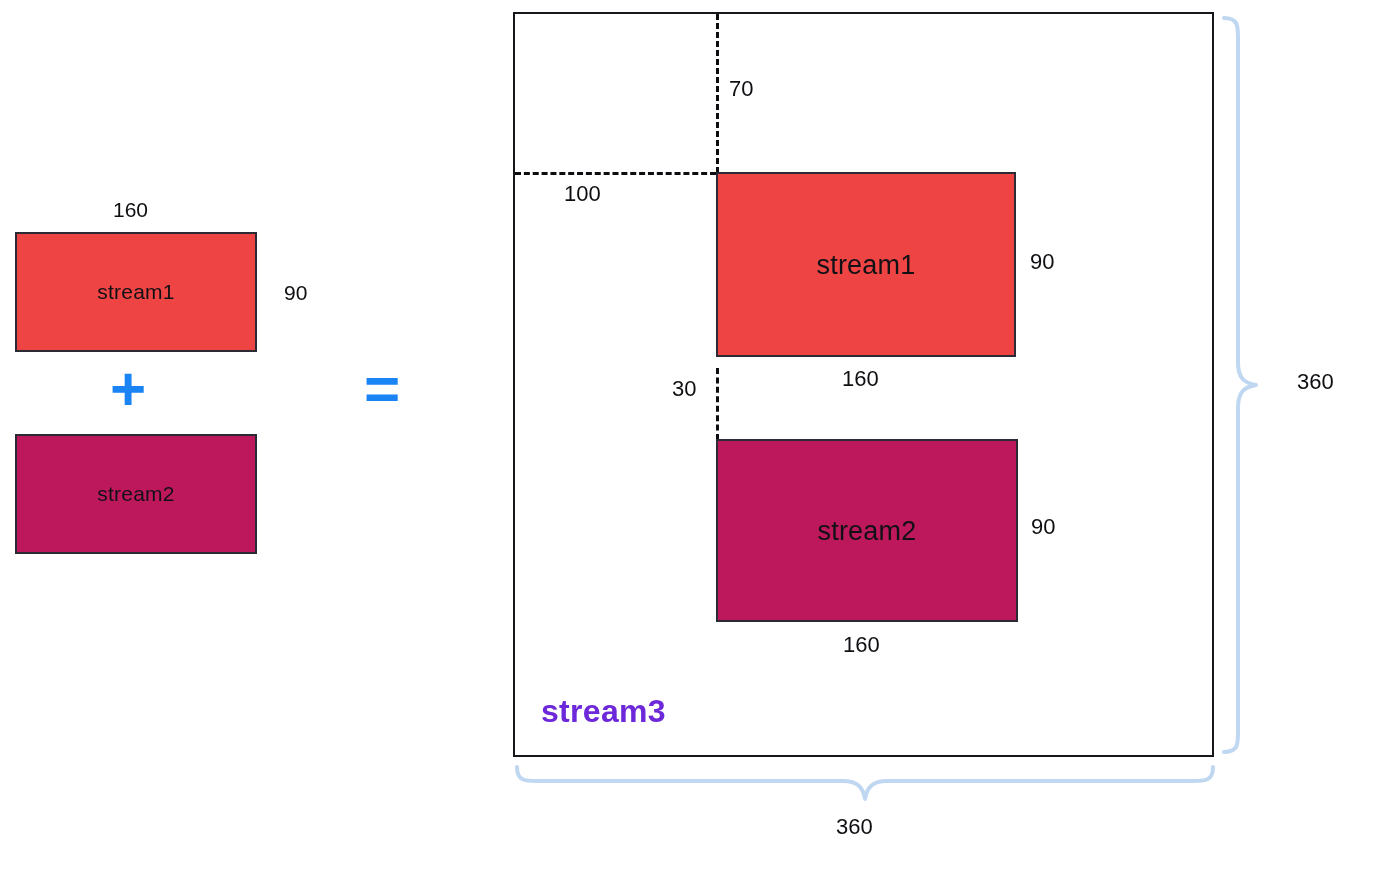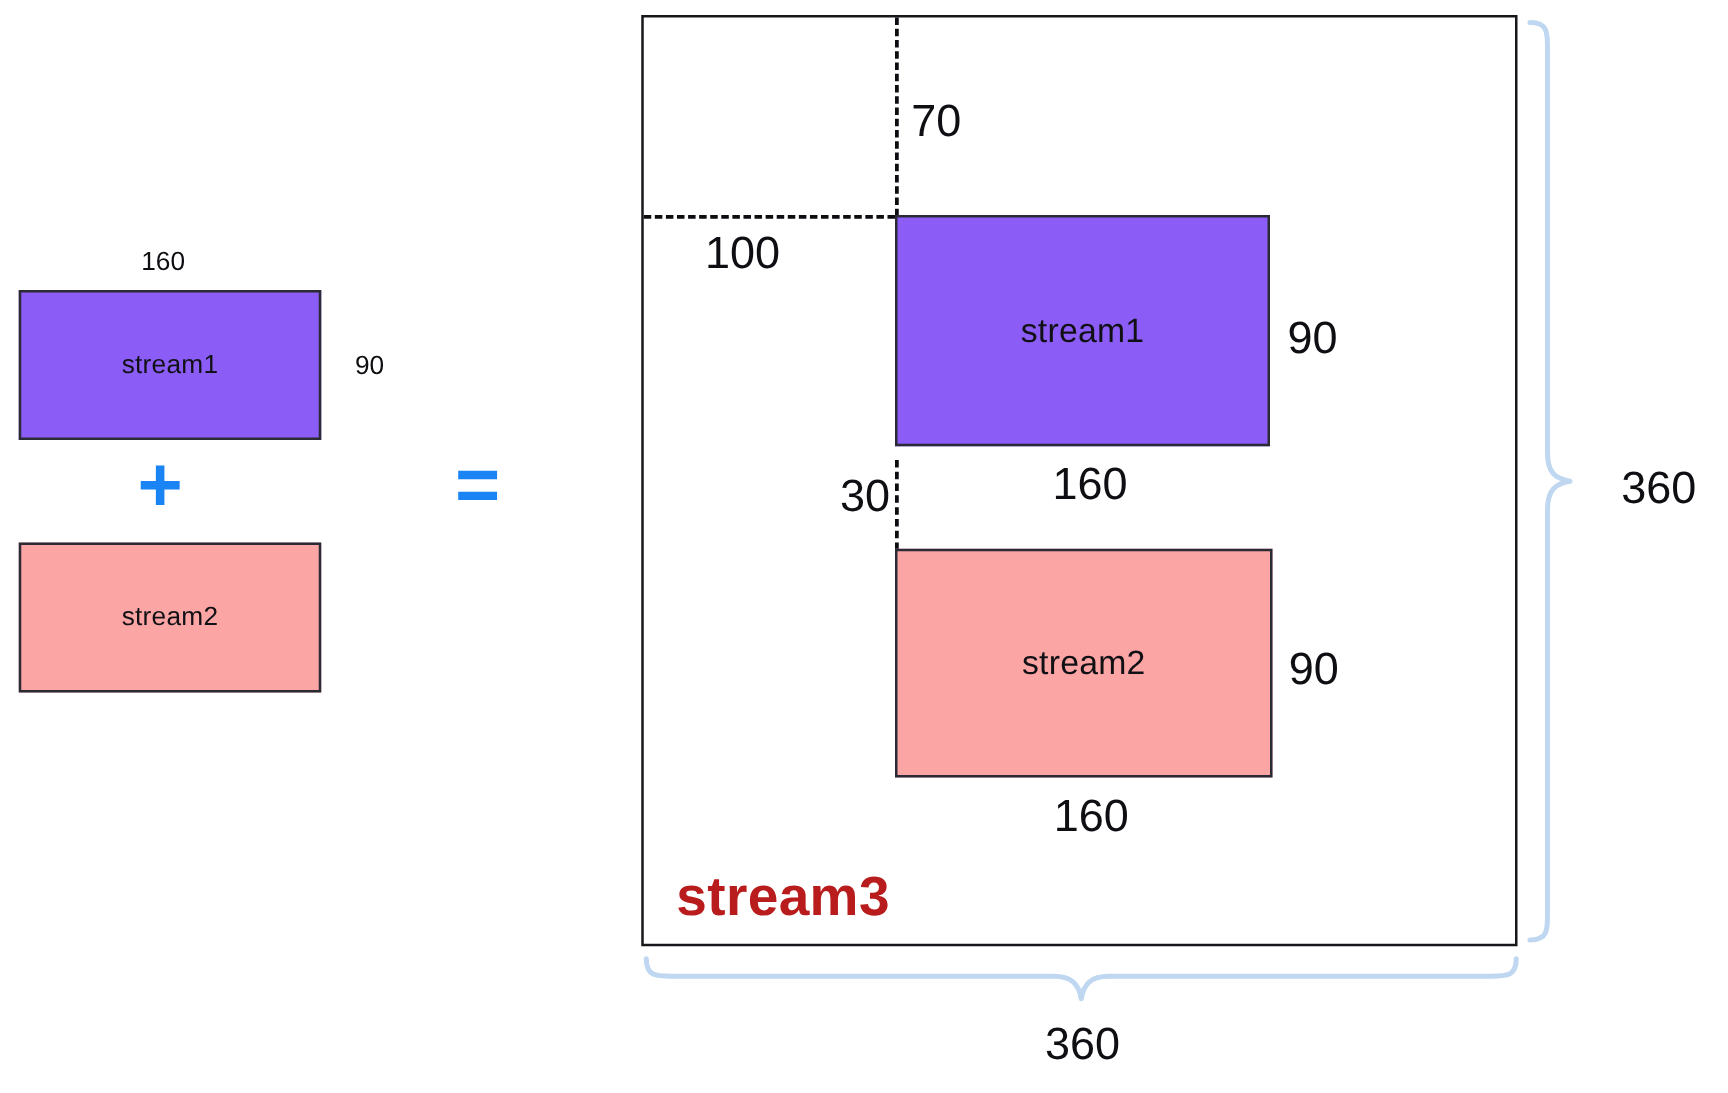--- a/index.html
+++ b/index.html
@@ -17,38 +17,38 @@
     height: 874px;
     background: #ffffff;
     overflow: hidden;
   }
 
   .rect {
     position: absolute;
     box-sizing: border-box;
     border: 2px solid #2b2b35;
   }
-  .rect-yellow { background: #8b5cf6; }
-  .rect-blue   { background: #fca5a5; }
+  .rect-yellow { background: #ef4444; }
+  .rect-blue   { background: #be185d; }
   .rect-plain  { background: #ffffff; border: 2px solid #17171b; }
 
   .box-label {
     position: absolute;
     width: 100%;
     top: 50%;
     transform: translateY(-50%);
     text-align: center;
     font-size: 27px;
     color: #111115;
     letter-spacing: 0.2px;
   }
 
   .dim {
     position: absolute;
-    font-size: 36px;
+    font-size: 22px;
     color: #0f0f13;
     white-space: nowrap;
   }
   .dim-sm { font-size: 21px; }
 
   .op {
     position: absolute;
     color: #1b84F5;
     font-weight: 700;
     line-height: 1;
@@ -61,23 +61,23 @@
     border-top: 3px dashed #0d0d11;
   }
   .dash-v {
     position: absolute;
     width: 0;
     border-left: 3px dashed #0d0d11;
   }
 
   .stream3-title {
     position: absolute;
-    font-size: 44px;
+    font-size: 32px;
     font-weight: 700;
-    color: #b91c1c;
+    color: #6d28d9;
     letter-spacing: 0.3px;
   }
 
   .brace { position: absolute; }
   .brace svg { display: block; }
 </style>
 </head>
 <body>
 
 <div id="canvas">

